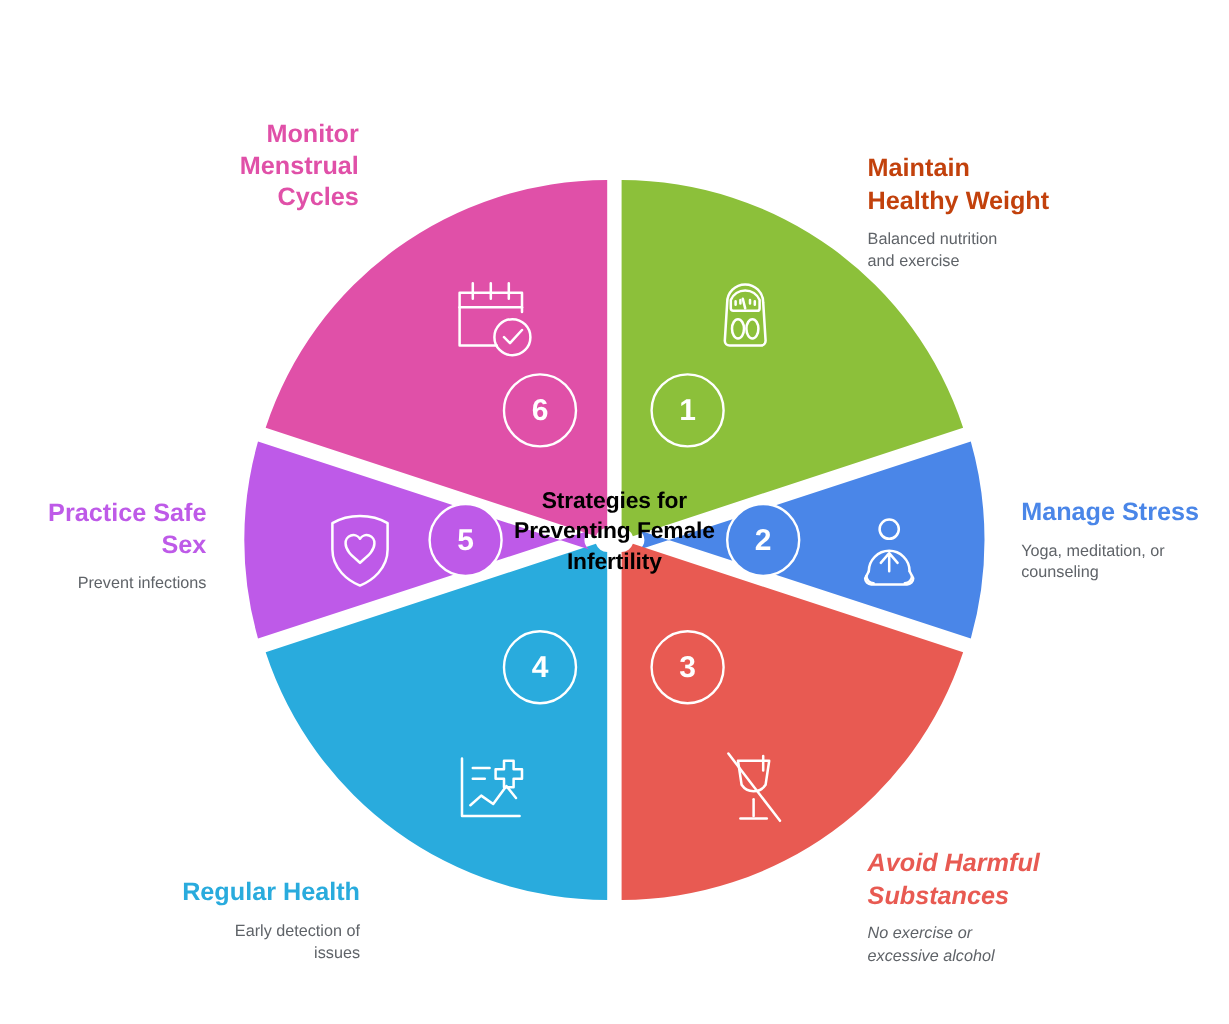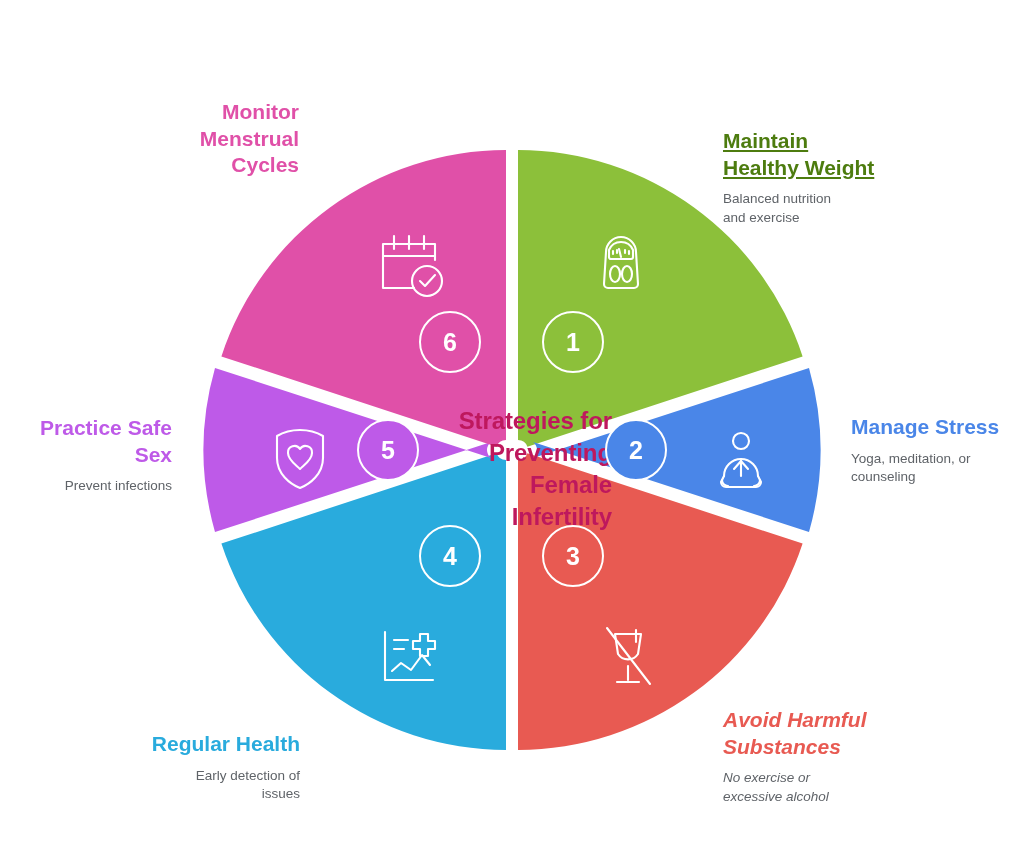--- a/index.html
+++ b/index.html
@@ -18,25 +18,25 @@
     left:202px;top:140px;
     width:620px;height:620px;
   }
   #wheel svg{display:block;width:620px;height:620px;overflow:visible;}
 
   
   .center-title{
     position:absolute;
     left:412px;top:405px;
     width:200px;
-    text-align:right;
-    font-size:24px;
+    text-align:center;
+    font-size:19px;
     font-weight:bold;
     line-height:1.33;
-    color:#be185d;
+    color:#000000;
     letter-spacing:-0.1px;
   }
 
   
   .badge{
     position:absolute;
     width:62px;height:62px;
     border-radius:50%;
     border:2px solid #ffffff;
     box-sizing:border-box;
@@ -160,21 +160,21 @@
     <span>4</span>
   </div>
   <div class="badge" style="left:357px;top:419px;background:#BE5AE8;">
     <span>5</span>
   </div>
   <div class="badge" style="left:419px;top:311px;background:#E050A8;">
     <span>6</span>
   </div>
 
   <div class="label right" id="lbl-1">
-    <div class="ttl" style="color:#4d7c0f;text-decoration:underline;">
+    <div class="ttl" style="color:#c2410c;">
       <div>Maintain</div>
       <div>Healthy Weight</div>
     </div>
     <div class="sub">
       <div>Balanced nutrition</div>
       <div>and exercise</div>
     </div>
   </div>
 
   <div class="label right" id="lbl-2">

